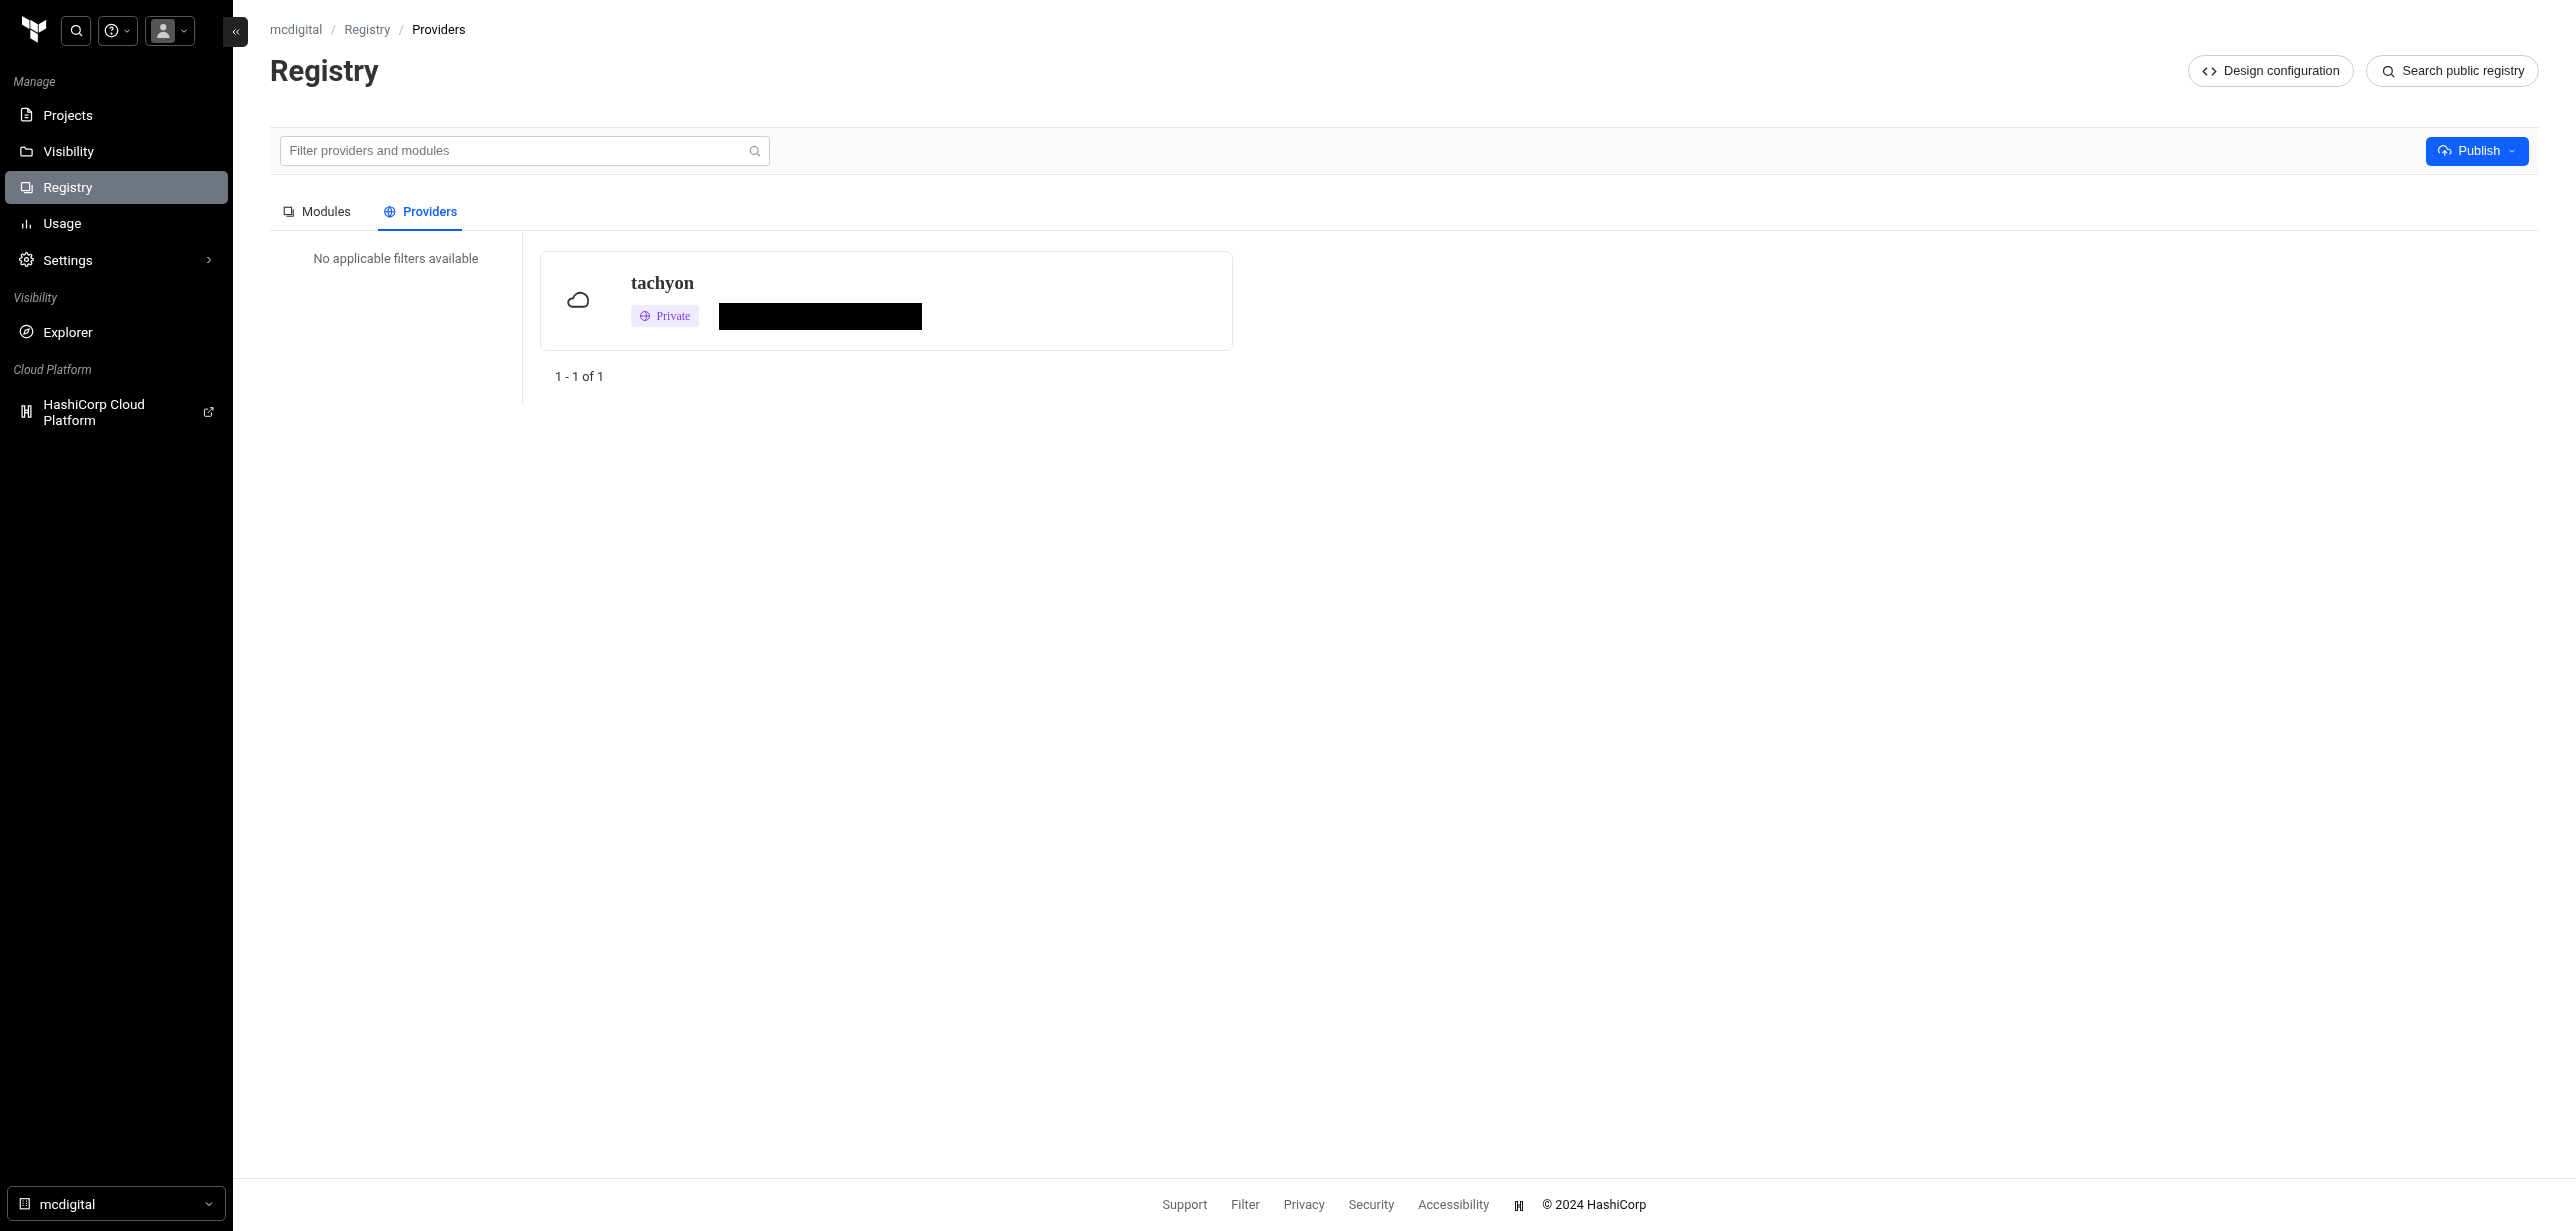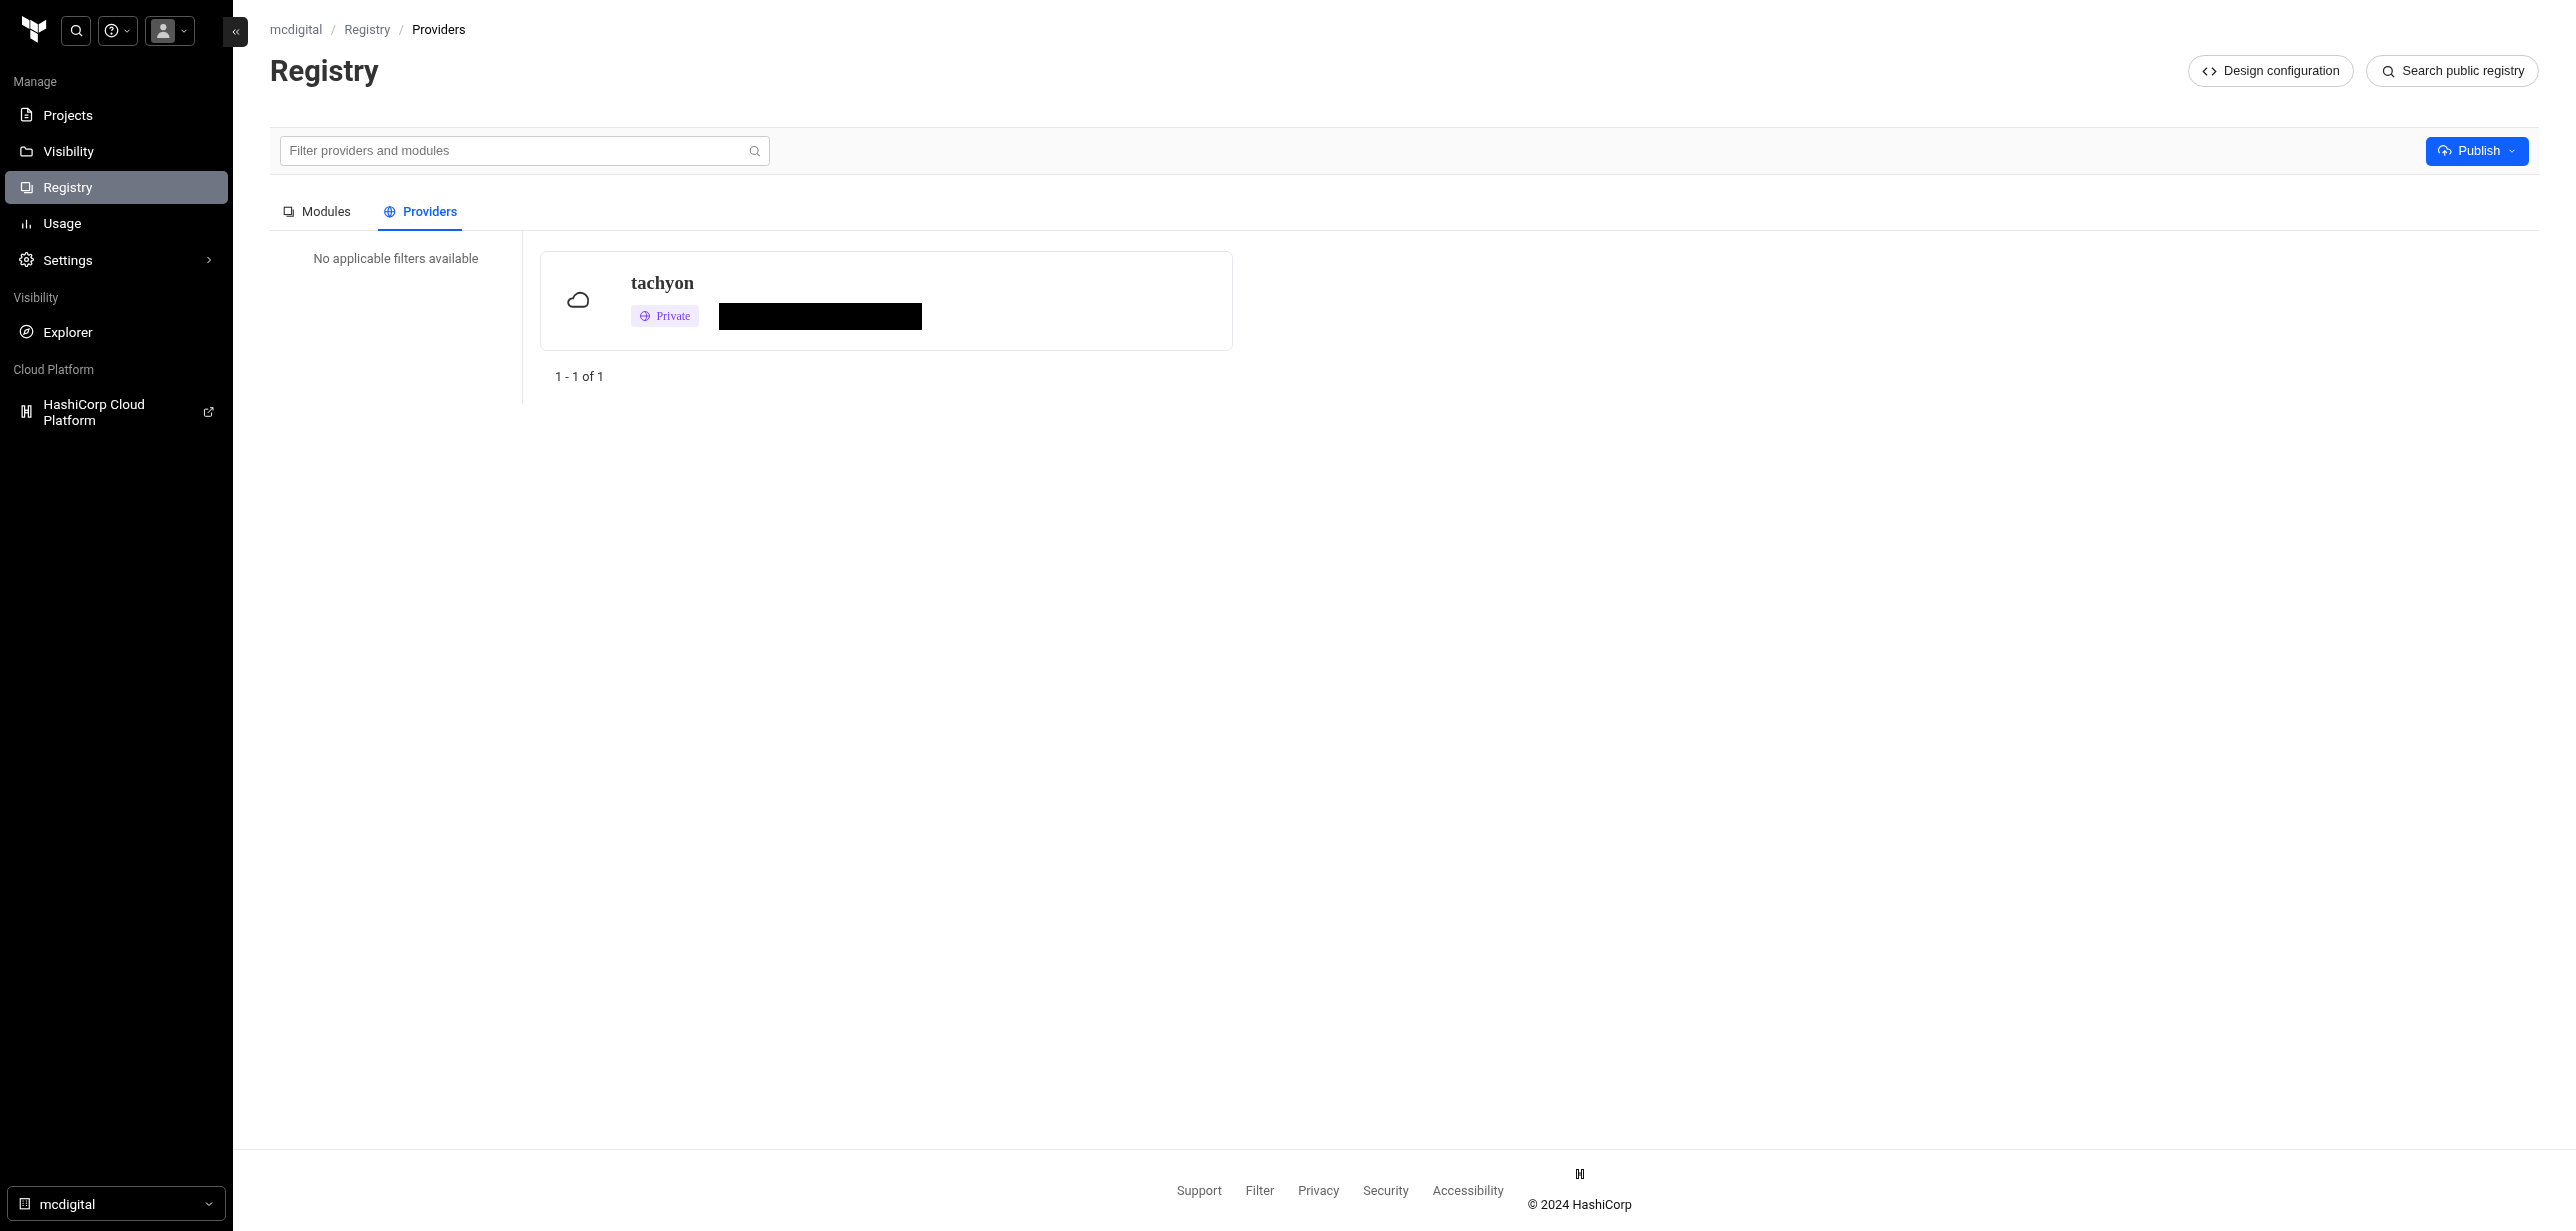--- a/index.html
+++ b/index.html
@@ -73,20 +73,21 @@
       align-items: center;
       justify-content: center;
       cursor: pointer;
       color: #fff;
     }
 
     .section-label {
       padding: 13.5px 13.5px 8.4px 13.5px;
       color: #999;
       font-size: 12px;
+      font-style: italic;
     }
     .nav-item {
       display: flex;
       align-items: center;
       gap: 10px;
       padding: 8.4px 13.5px;
       margin: 1.7px 5px;
       border-radius: 5px;
       cursor: pointer;
       color: #fff;
@@ -273,21 +274,21 @@
       border-top: 0.8px solid #e5e7eb;
       padding: 18.6px 37px;
       display: flex;
       justify-content: center;
       align-items: center;
       gap: 24px;
       color: #666;
       font-size: 12.7px;
     }
     footer .flink { cursor: pointer; }
-    .copyright { display: flex; align-items: center; gap: 17px; color: #111; flex-direction: column; }
+    .copyright { display: flex; align-items: flex-end; gap: 17px; color: #111; }
 
     svg { display: block; }
   </style>
 </head>
 <body>
 
 <aside class="sidebar">
   <div class="sidebar-top">
     <div class="logo-box">
       <svg class="tf-logo" viewBox="0 0 32 36" fill="#fff">

